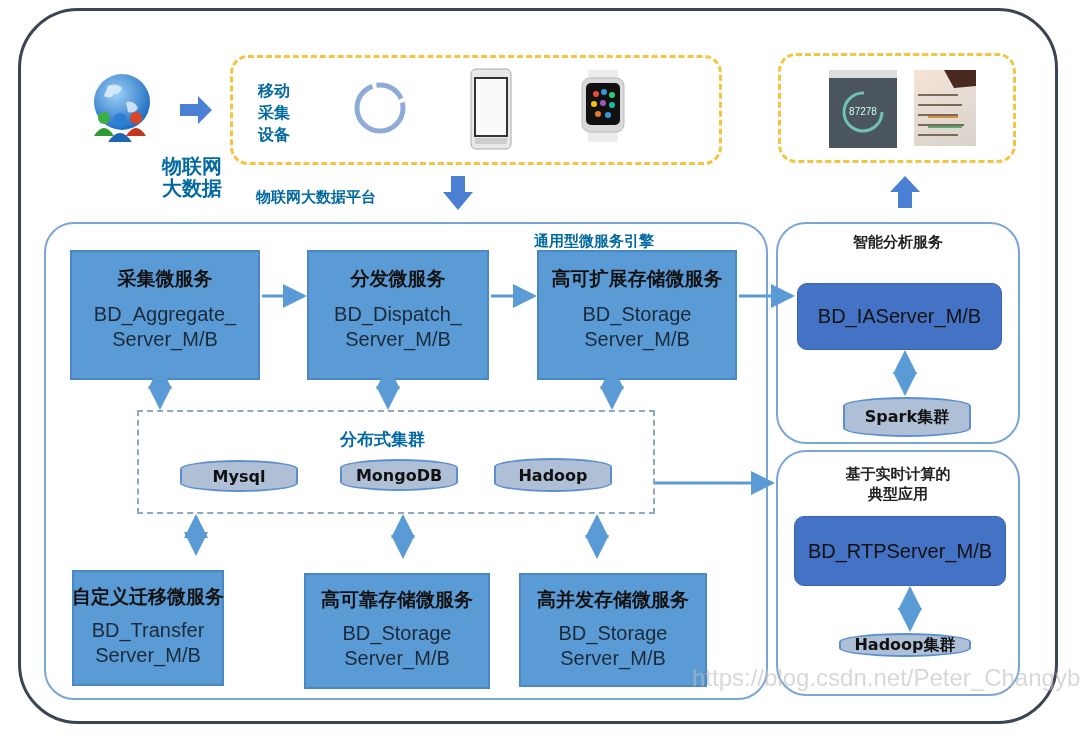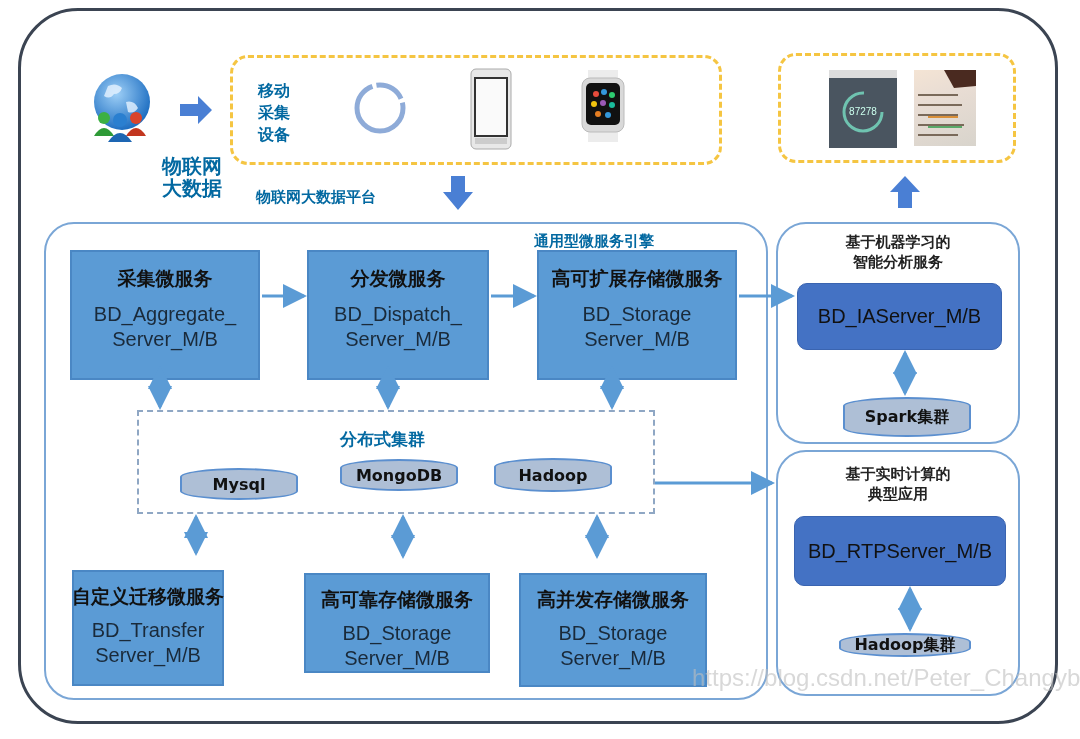--- a/index.html
+++ b/index.html
@@ -143,43 +143,42 @@
 Server_M/B</div>
 </div>
 <div class="abs svc" style="left:537px;top:236px;width:200px;height:130px;">
   <div class="t">高可扩展存储微服务</div>
   <div class="c">BD_Storage
 Server_M/B</div>
 </div>
 
 <div class="abs" style="left:137px;top:410px;width:518px;height:104px;border:2px dashed #8fa7c4;box-sizing:border-box;"></div>
 <div class="abs lbl" style="left:340px;top:428px;font-size:17px;">分布式集群</div>
-<div class="abs cyl" style="left:180px;top:460px;width:118px;height:32px;margin-top:8px;">Mysql</div>
+<div class="abs cyl" style="left:180px;top:460px;width:118px;height:32px;">Mysql</div>
 <div class="abs cyl" style="left:340px;top:459px;width:118px;height:32px;">MongoDB</div>
 <div class="abs cyl" style="left:494px;top:458px;width:118px;height:34px;">Hadoop</div>
 
 <div class="abs svc" style="left:72px;top:556px;width:152px;height:116px;">
   <div class="t" style="margin-top:12px;">自定义迁移微服务</div>
   <div class="c" style="margin-top:8px;">BD_Transfer
 Server_M/B</div>
 </div>
-<div class="abs svc" style="left:304px;top:559px;width:186px;height:100px;">
+<div class="abs svc" style="left:304px;top:559px;width:186px;height:116px;">
   <div class="t" style="margin-top:12px;">高可靠存储微服务</div>
   <div class="c" style="margin-top:8px;">BD_Storage
 Server_M/B</div>
 </div>
 <div class="abs svc" style="left:519px;top:559px;width:188px;height:114px;">
   <div class="t" style="margin-top:12px;">高并发存储微服务</div>
   <div class="c" style="margin-top:8px;">BD_Storage
 Server_M/B</div>
 </div>
 
 <div class="abs panel" style="left:776px;top:222px;width:244px;height:222px;"></div>
 <div class="abs ptitle" style="left:776px;top:232px;width:244px;">
-  <div>基于机器学习的</div>
   <div>智能分析服务</div>
 </div>
 <div class="abs srv" style="left:797px;top:283px;width:205px;height:67px;">BD_IAServer_M/B</div>
 <div class="abs cyl" style="left:843px;top:397px;width:128px;height:40px;">Spark集群</div>
 
 <div class="abs panel" style="left:776px;top:450px;width:244px;height:246px;"></div>
 <div class="abs ptitle" style="left:776px;top:464px;width:244px;">
   <div>基于实时计算的</div>
   <div>典型应用</div>
 </div>

